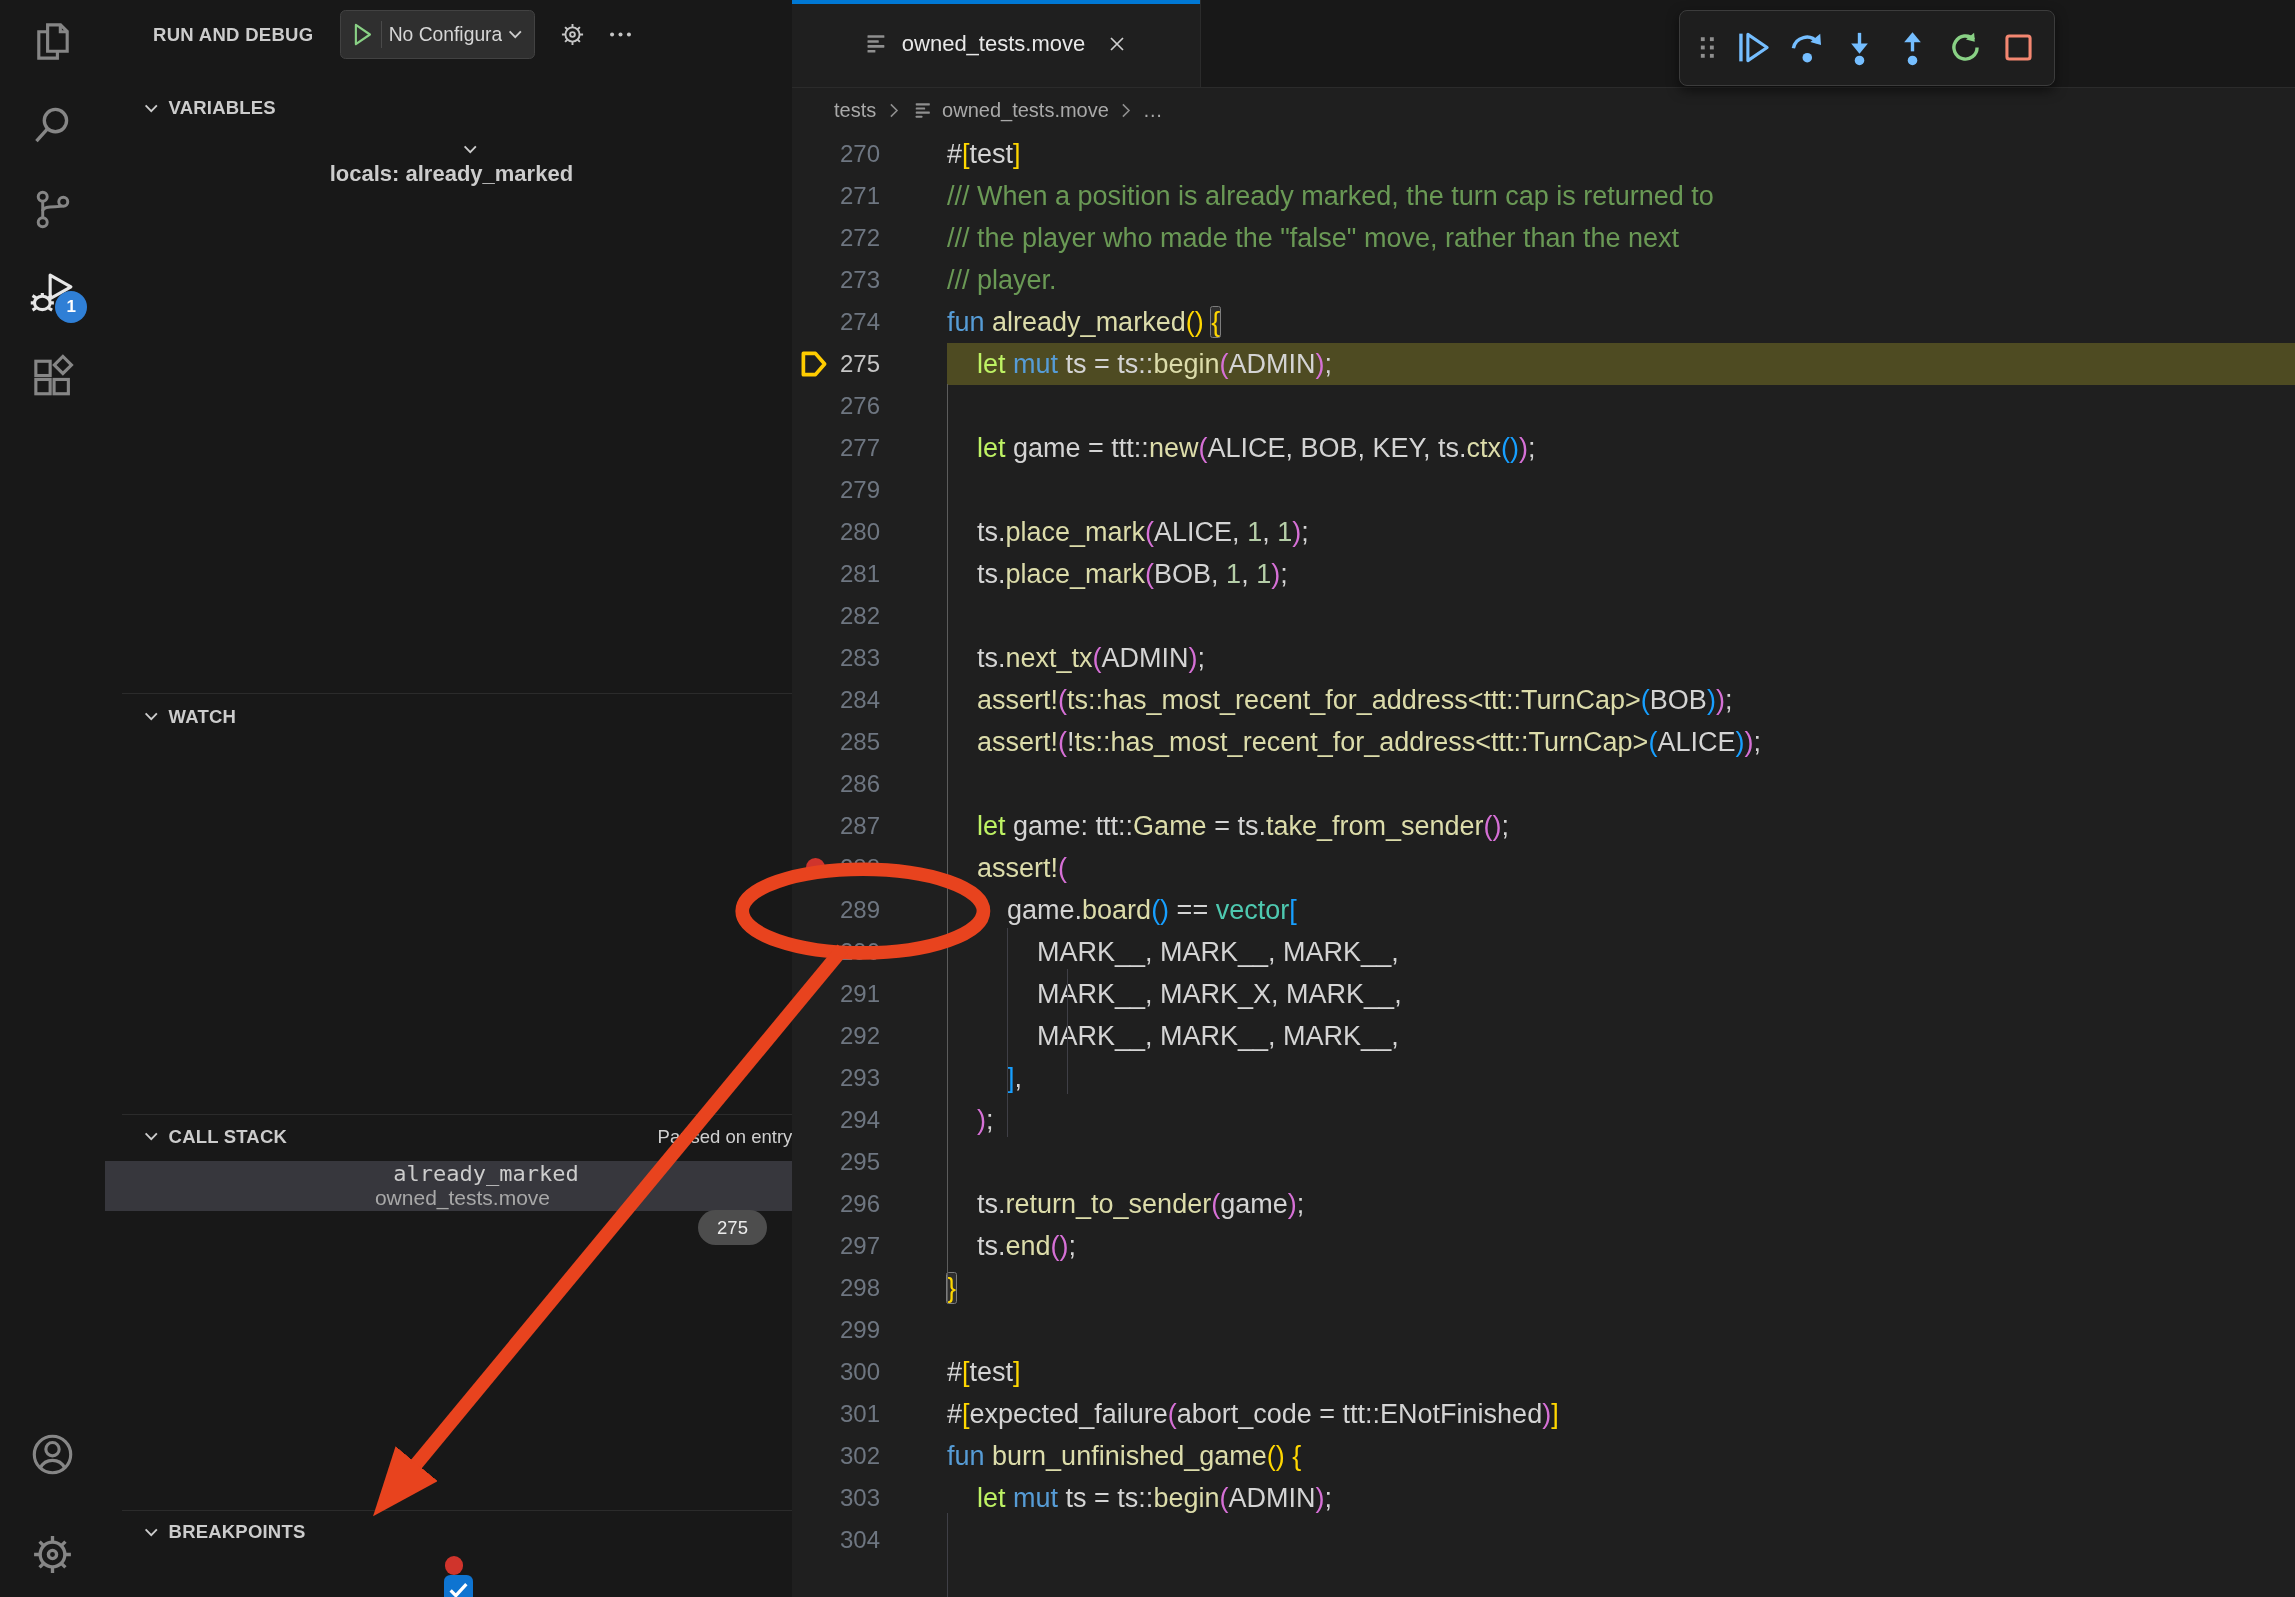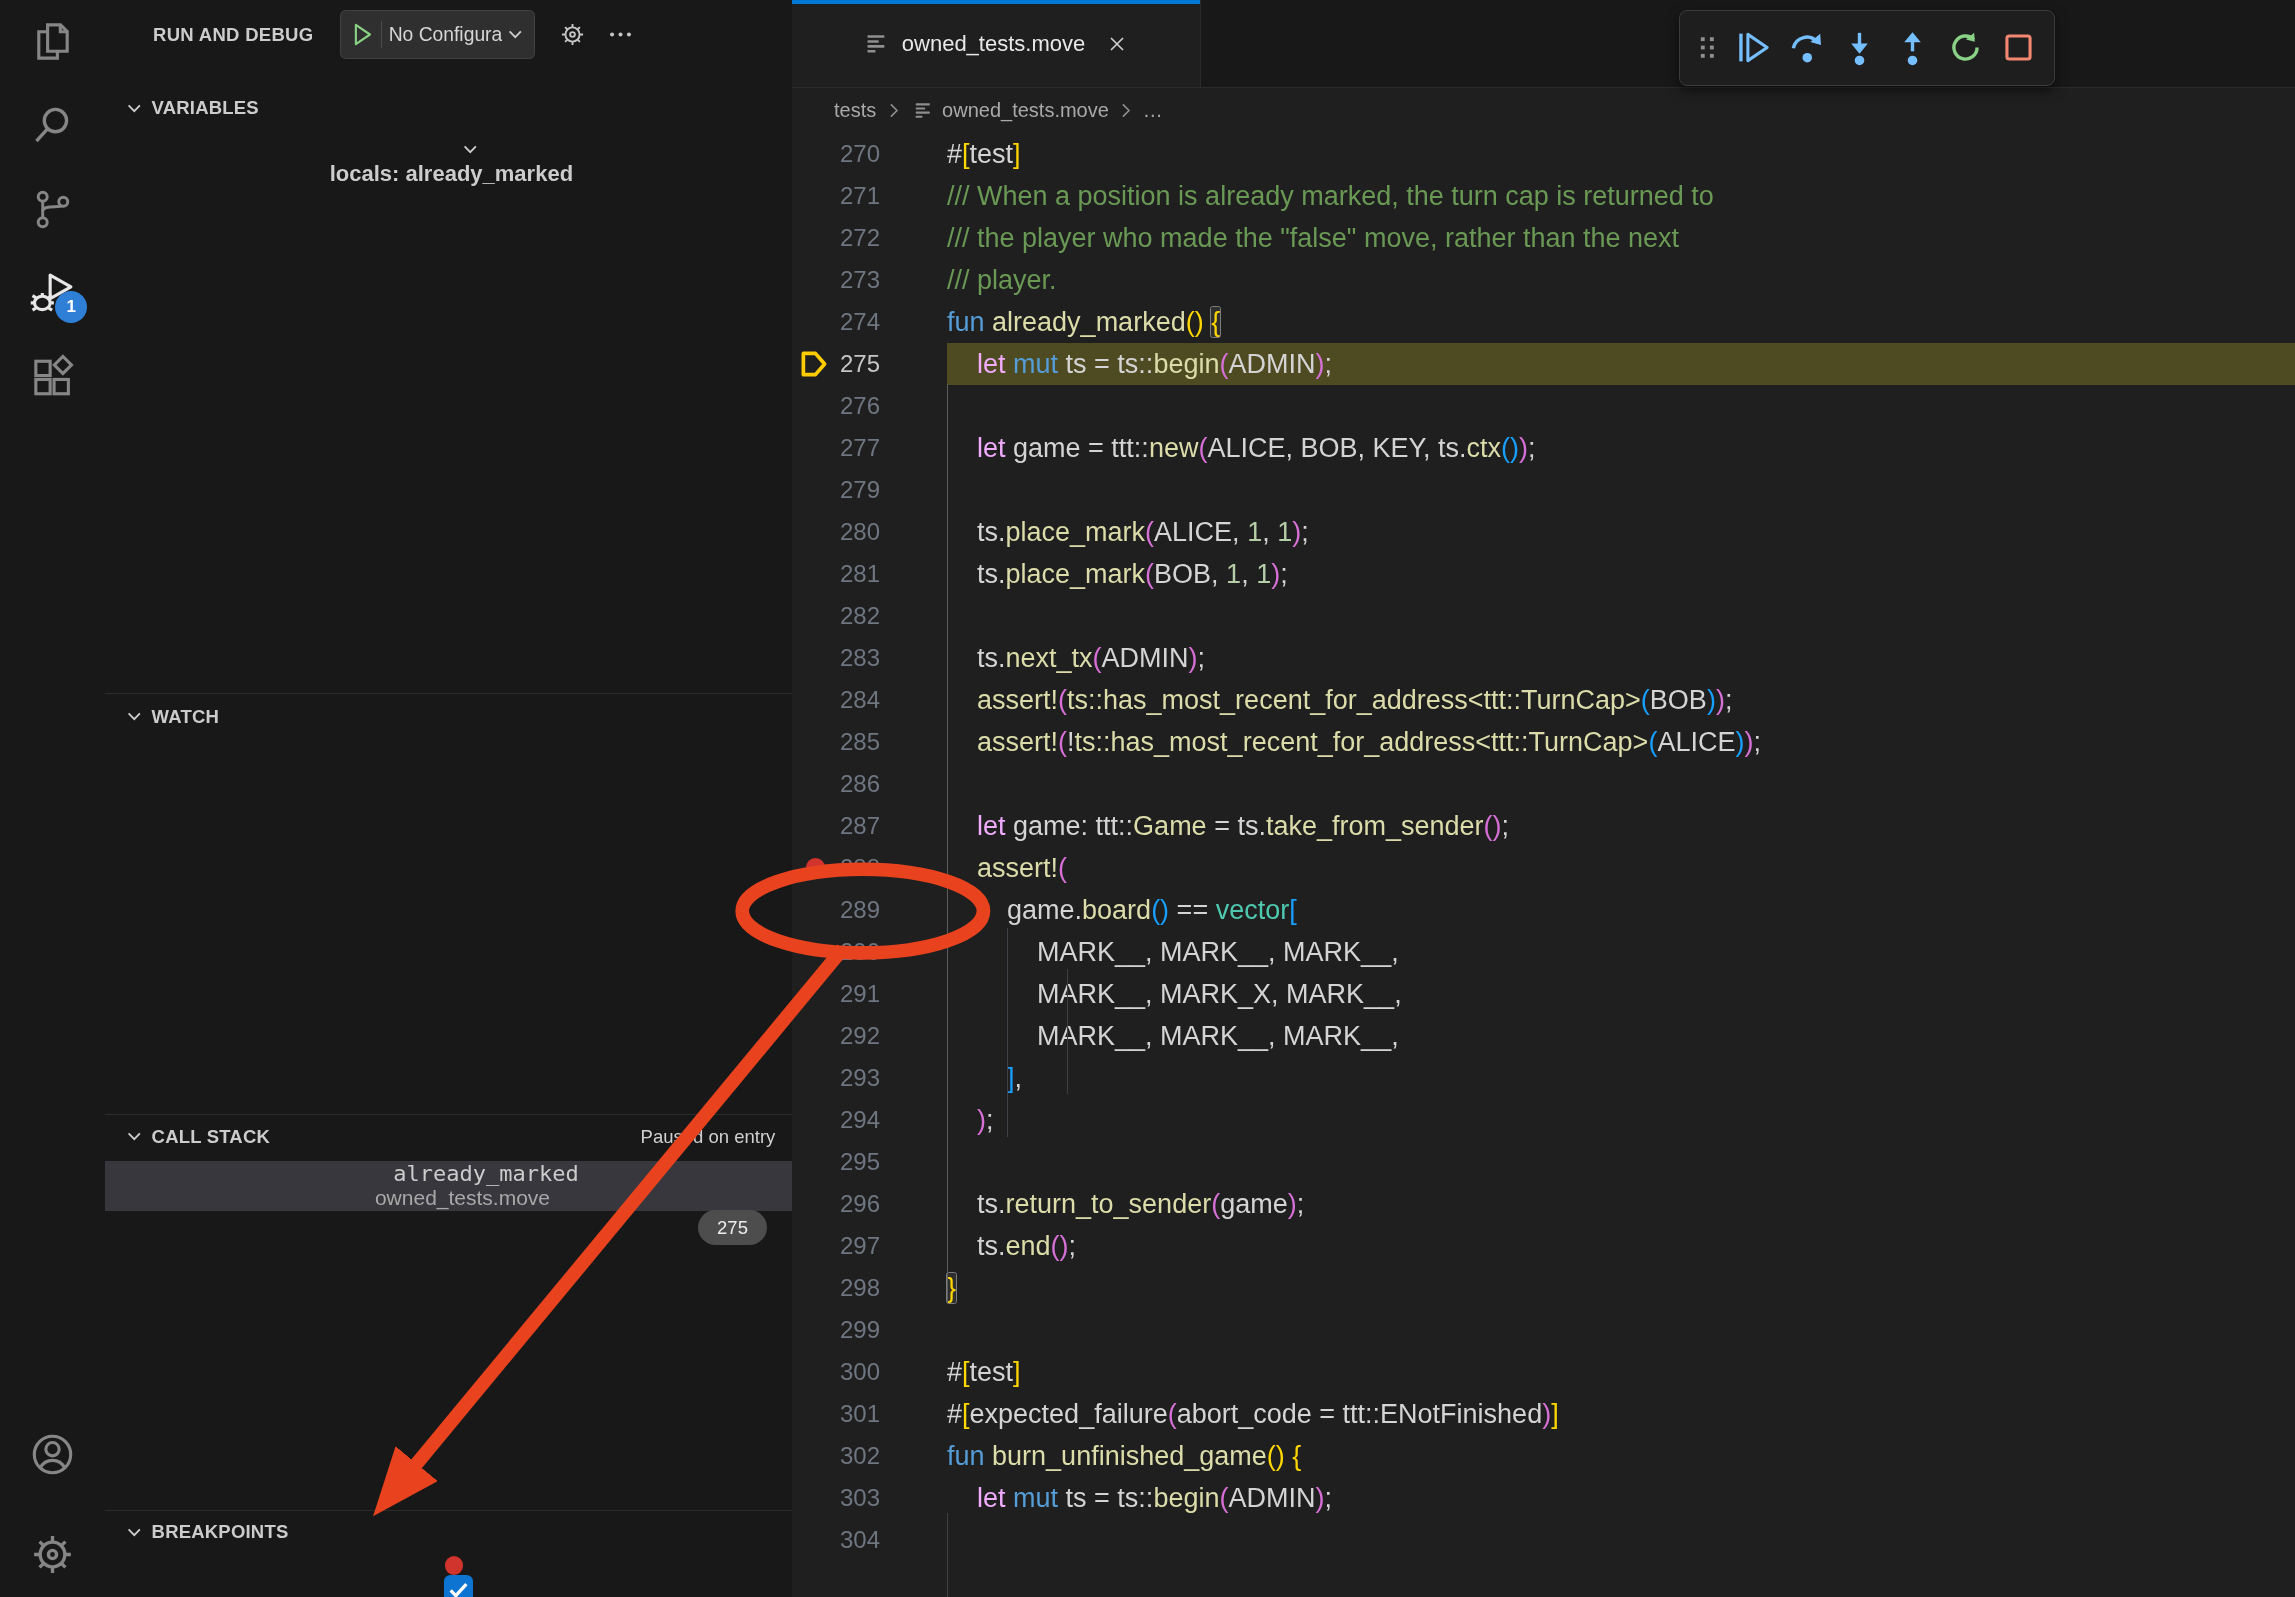--- a/index.html
+++ b/index.html
@@ -28,21 +28,21 @@
   .cfg .play{width:27px;height:27px;flex:none;border-right:0.8px solid #4a4a4a;padding-right:6.4px;}
   .cfg .play svg{width:27px;height:27px;}
   .cfg-label{font-size:19.3px;color:#d6d6d6;white-space:nowrap;overflow:hidden;max-width:137px;}
   .cfg .chev{width:22.5px;height:22.5px;color:#cccccc;flex:none;margin-left:-4.8px;}
   .cfg .chev svg{width:22.5px;height:22.5px;}
   .hdr-ico{width:27px;height:27px;color:#c5c5c5;cursor:pointer;}
   .hdr-ico svg{width:27px;height:27px;}
   .gear-ico{margin-left:24px;}
   .more-ico{margin-left:21px;}
 
-  .sb-section-head{position:absolute;left:0;width:100%;height:40px;display:flex;align-items:center;}
+  .sb-section-head{position:absolute;left:17px;width:100%;height:40px;display:flex;align-items:center;}
   .twisty{width:22.5px;height:22.5px;color:#cccccc;margin-left:17.7px;flex:none;}
   .twisty svg{width:22.5px;height:22.5px;}
   .sec-label{font-size:18.5px;font-weight:700;color:#cccccc;margin-left:6.4px;letter-spacing:0.2px;white-space:nowrap;}
   .sec-right{margin-left:auto;margin-right:17.7px;font-size:18.5px;font-weight:400;color:#d0d0d0;}
   .divider-top{border-top:0.8px solid #2b2b2b;}
   .sb-row{position:absolute;left:0;width:100%;display:flex;align-items:center;flex-direction:column;}
 
   .var-row .twisty{margin-left:42px;}
   .var-label{font-size:22px;font-weight:700;color:#cccccc;margin-left:4.8px;}
 
@@ -85,21 +85,21 @@
     font-family:Liberation Sans, sans-serif;font-size:27px;overflow:hidden;}
   .code-line{display:flex;height:42px;align-items:center;}
   .gutter{width:155px;flex:none;position:relative;height:42px;}
   .ln{position:absolute;right:67px;top:0;height:42px;line-height:42px;font-size:24px;color:#6e7681;}
   .current .ln{color:#c6c6c6;}
   .bp-dot{position:absolute;left:13.7px;top:11.3px;width:19.3px;height:19.3px;border-radius:50%;background:#d0342c;}
   .dbg-marker{position:absolute;left:4.8px;top:4px;width:34px;height:34px;}
   .dbg-marker svg{width:34px;height:34px;}
   .code-text{flex:1;white-space:pre;line-height:42px;height:42px;color:#d4d4d4;}
   .current .code-text{background:#4e4b22;}
-  .tk-w{color:#d4d4d4;} .tk-cm{color:#6a9955;} .tk-kw{color:#569cd6;} .tk-ctl{color:#f0abfc;}
+  .tk-w{color:#d4d4d4;} .tk-cm{color:#6a9955;} .tk-kw{color:#569cd6;} .tk-ctl{color:#bef264;}
   .tk-fn{color:#dcdcaa;} .tk-num{color:#b5cea8;} .tk-ty{color:#4ec9b0;}
   .tk-g{color:#ffd700;} .tk-m{color:#d670d6;} .tk-b{color:#179fff;}
   .tk-match{outline:1.6px solid #7d7d7d;outline-offset:-0.8px;background:rgba(120,120,120,.18);border-radius:1.6px;}
   .guide{position:absolute;width:0;border-left:1.6px solid #3f3f46;}
   .guide.active{border-left-color:#5c5c5c;}
 
   
   .debug-toolbar{position:absolute;left:1679px;top:9.7px;height:74px;background:#1e1e1e;
     border:1.6px solid #3c3c3c;border-radius:8px;box-shadow:0 4.8px 11.3px rgba(0,0,0,.5);
     display:flex;align-items:center;padding:0 9.7px;gap:3.2px;z-index:5;}

